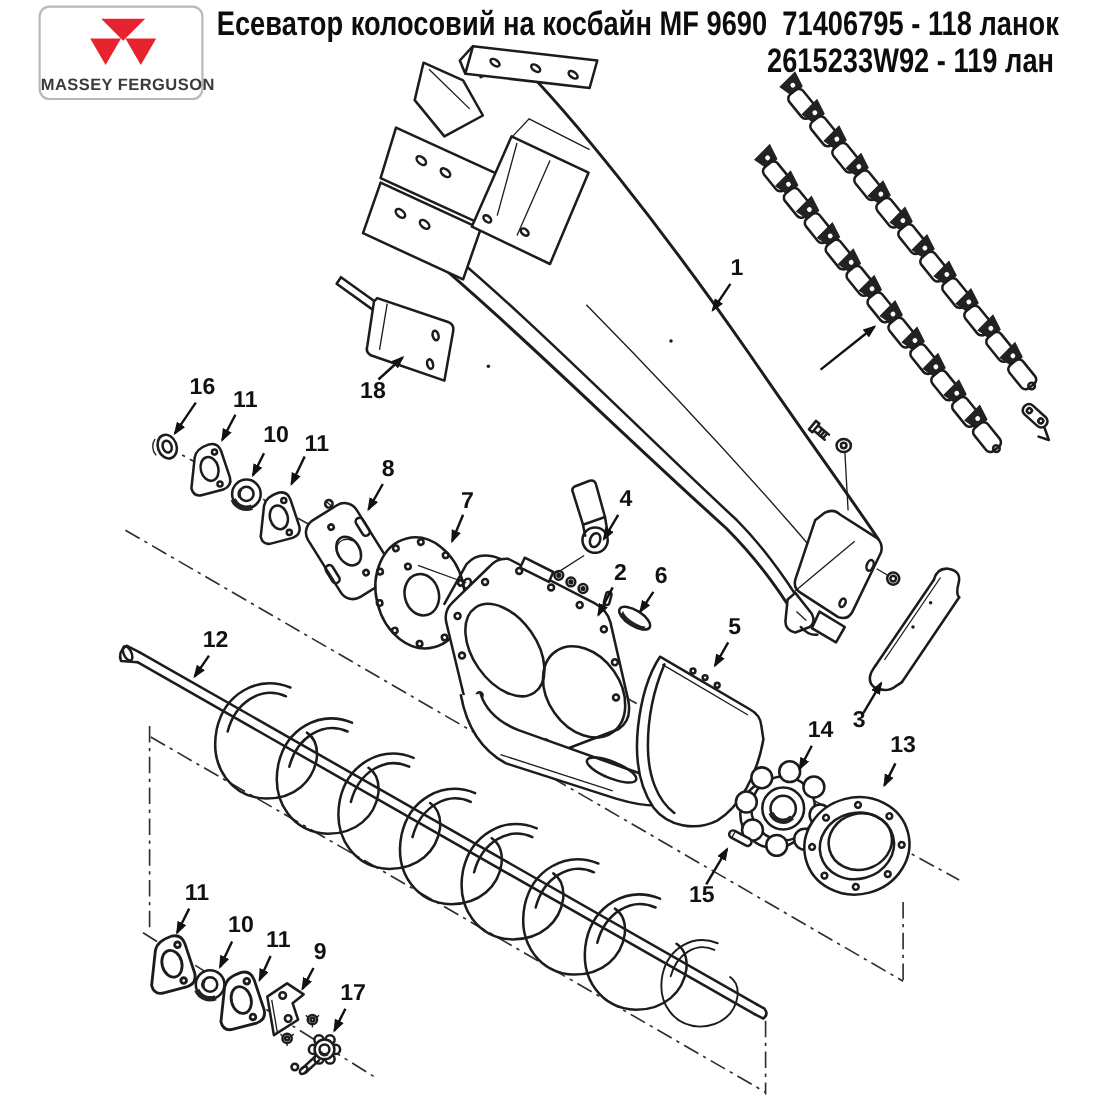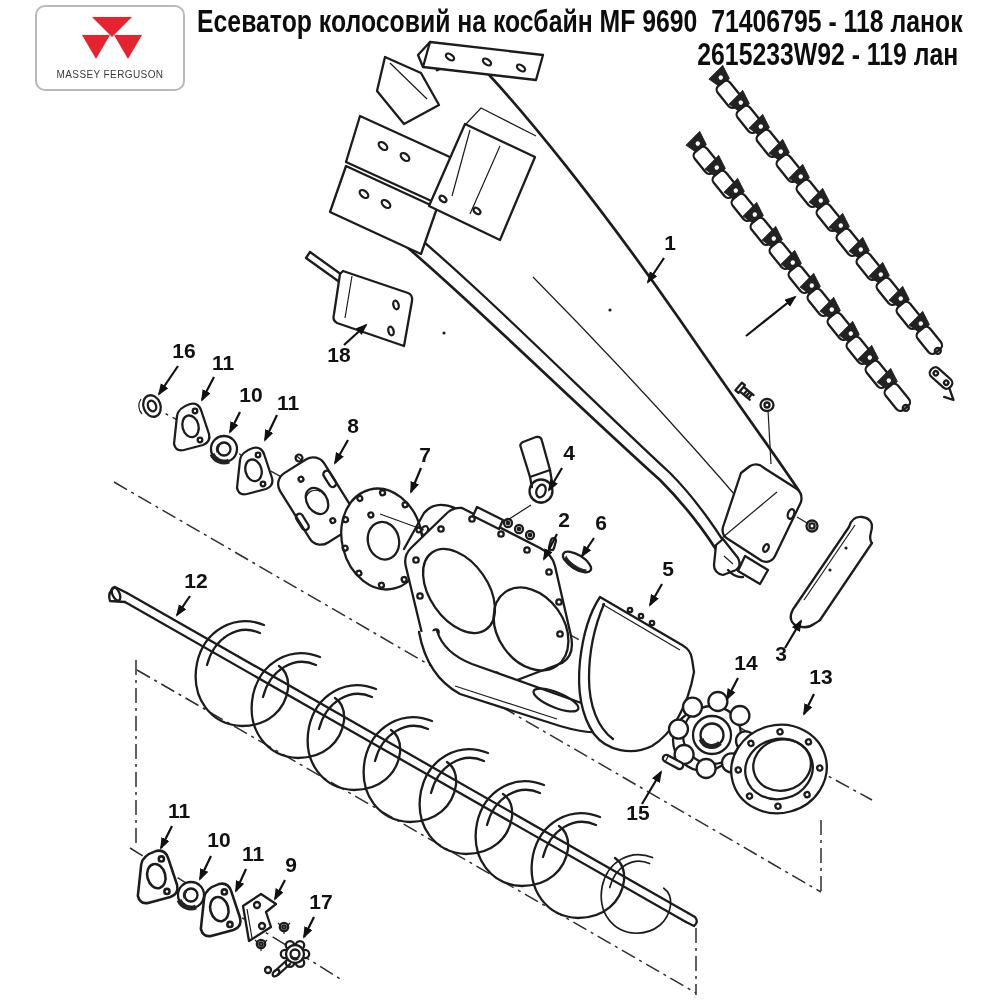--- a/index.html
+++ b/index.html
@@ -4,21 +4,21 @@
 <style>
   html,body{margin:0;padding:0;background:#fff;}
   .page{position:relative;width:1000px;height:1000px;background:#fff;overflow:hidden;
         font-family:"Liberation Sans",sans-serif;}
   .diagram-svg{position:absolute;left:0;top:0;}
   
   .logo-box{position:absolute;left:35px;top:5px;width:150px;height:86px;background:#fff;
             border:2px solid #b9b9b9;border-radius:10px;box-sizing:border-box;}
   .logo-icon{position:absolute;left:37px;top:8px;width:76px;height:52px;}
   .logo-text{position:absolute;left:0;right:0;top:62px;text-align:center;
-             font-size:10px;font-weight:normal;letter-spacing:.4px;color:#3a3a3a;white-space:pre;}
+             font-size:15px;font-weight:bold;letter-spacing:.4px;color:#3a3a3a;white-space:pre;}
   .title1{position:absolute;left:197px;top:4px;font-size:31px;font-weight:bold;color:#0d0d0d;
           white-space:pre;transform:scaleX(.8);transform-origin:left top;}
   .title2{position:absolute;right:42px;top:37px;font-size:31px;font-weight:bold;color:#0d0d0d;
           white-space:pre;transform:scaleX(.8);transform-origin:right top;}
   
   .s{stroke:#1c1c1c;stroke-width:2.3;fill:none;stroke-linecap:round;stroke-linejoin:round;}
   .sw{stroke:#1c1c1c;stroke-width:2.3;fill:#fff;stroke-linecap:round;stroke-linejoin:round;}
   .hv{stroke:#1c1c1c;stroke-width:2.7;fill:none;stroke-linecap:round;stroke-linejoin:round;}
   .th{stroke:#1c1c1c;stroke-width:1.2;fill:none;}
   .cl{stroke:#2e2e2e;stroke-width:1.5;fill:none;stroke-dasharray:15 5 3 5;}

